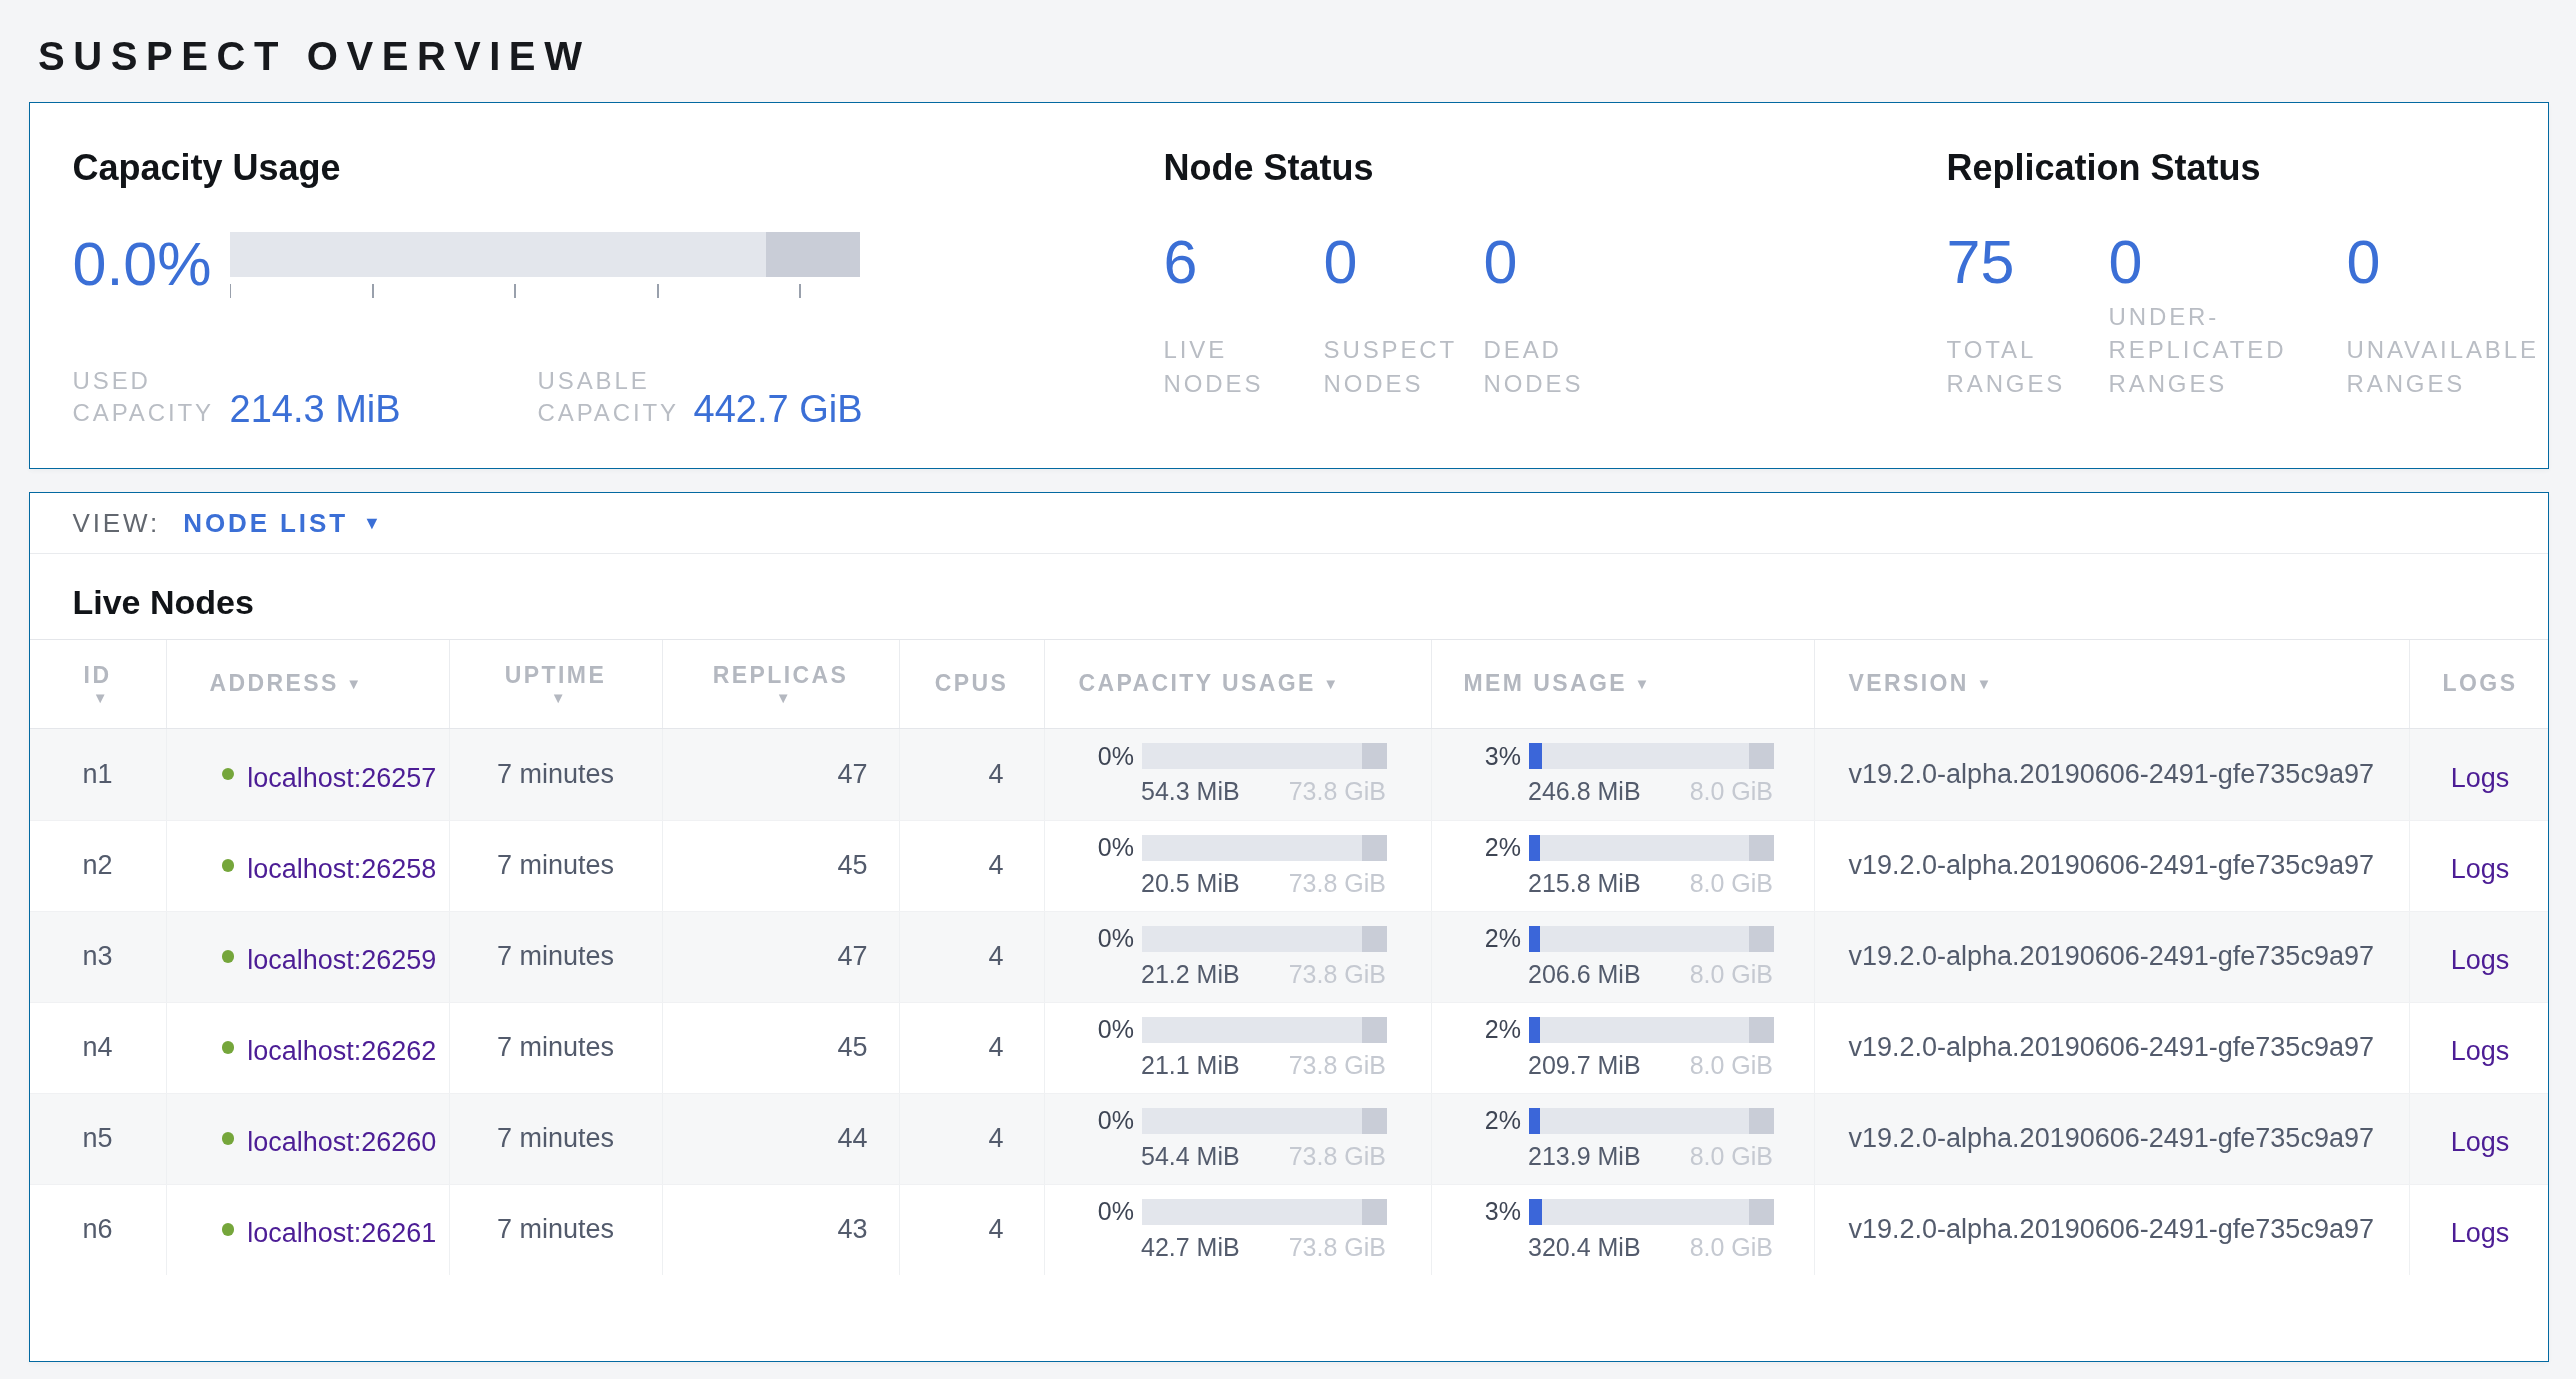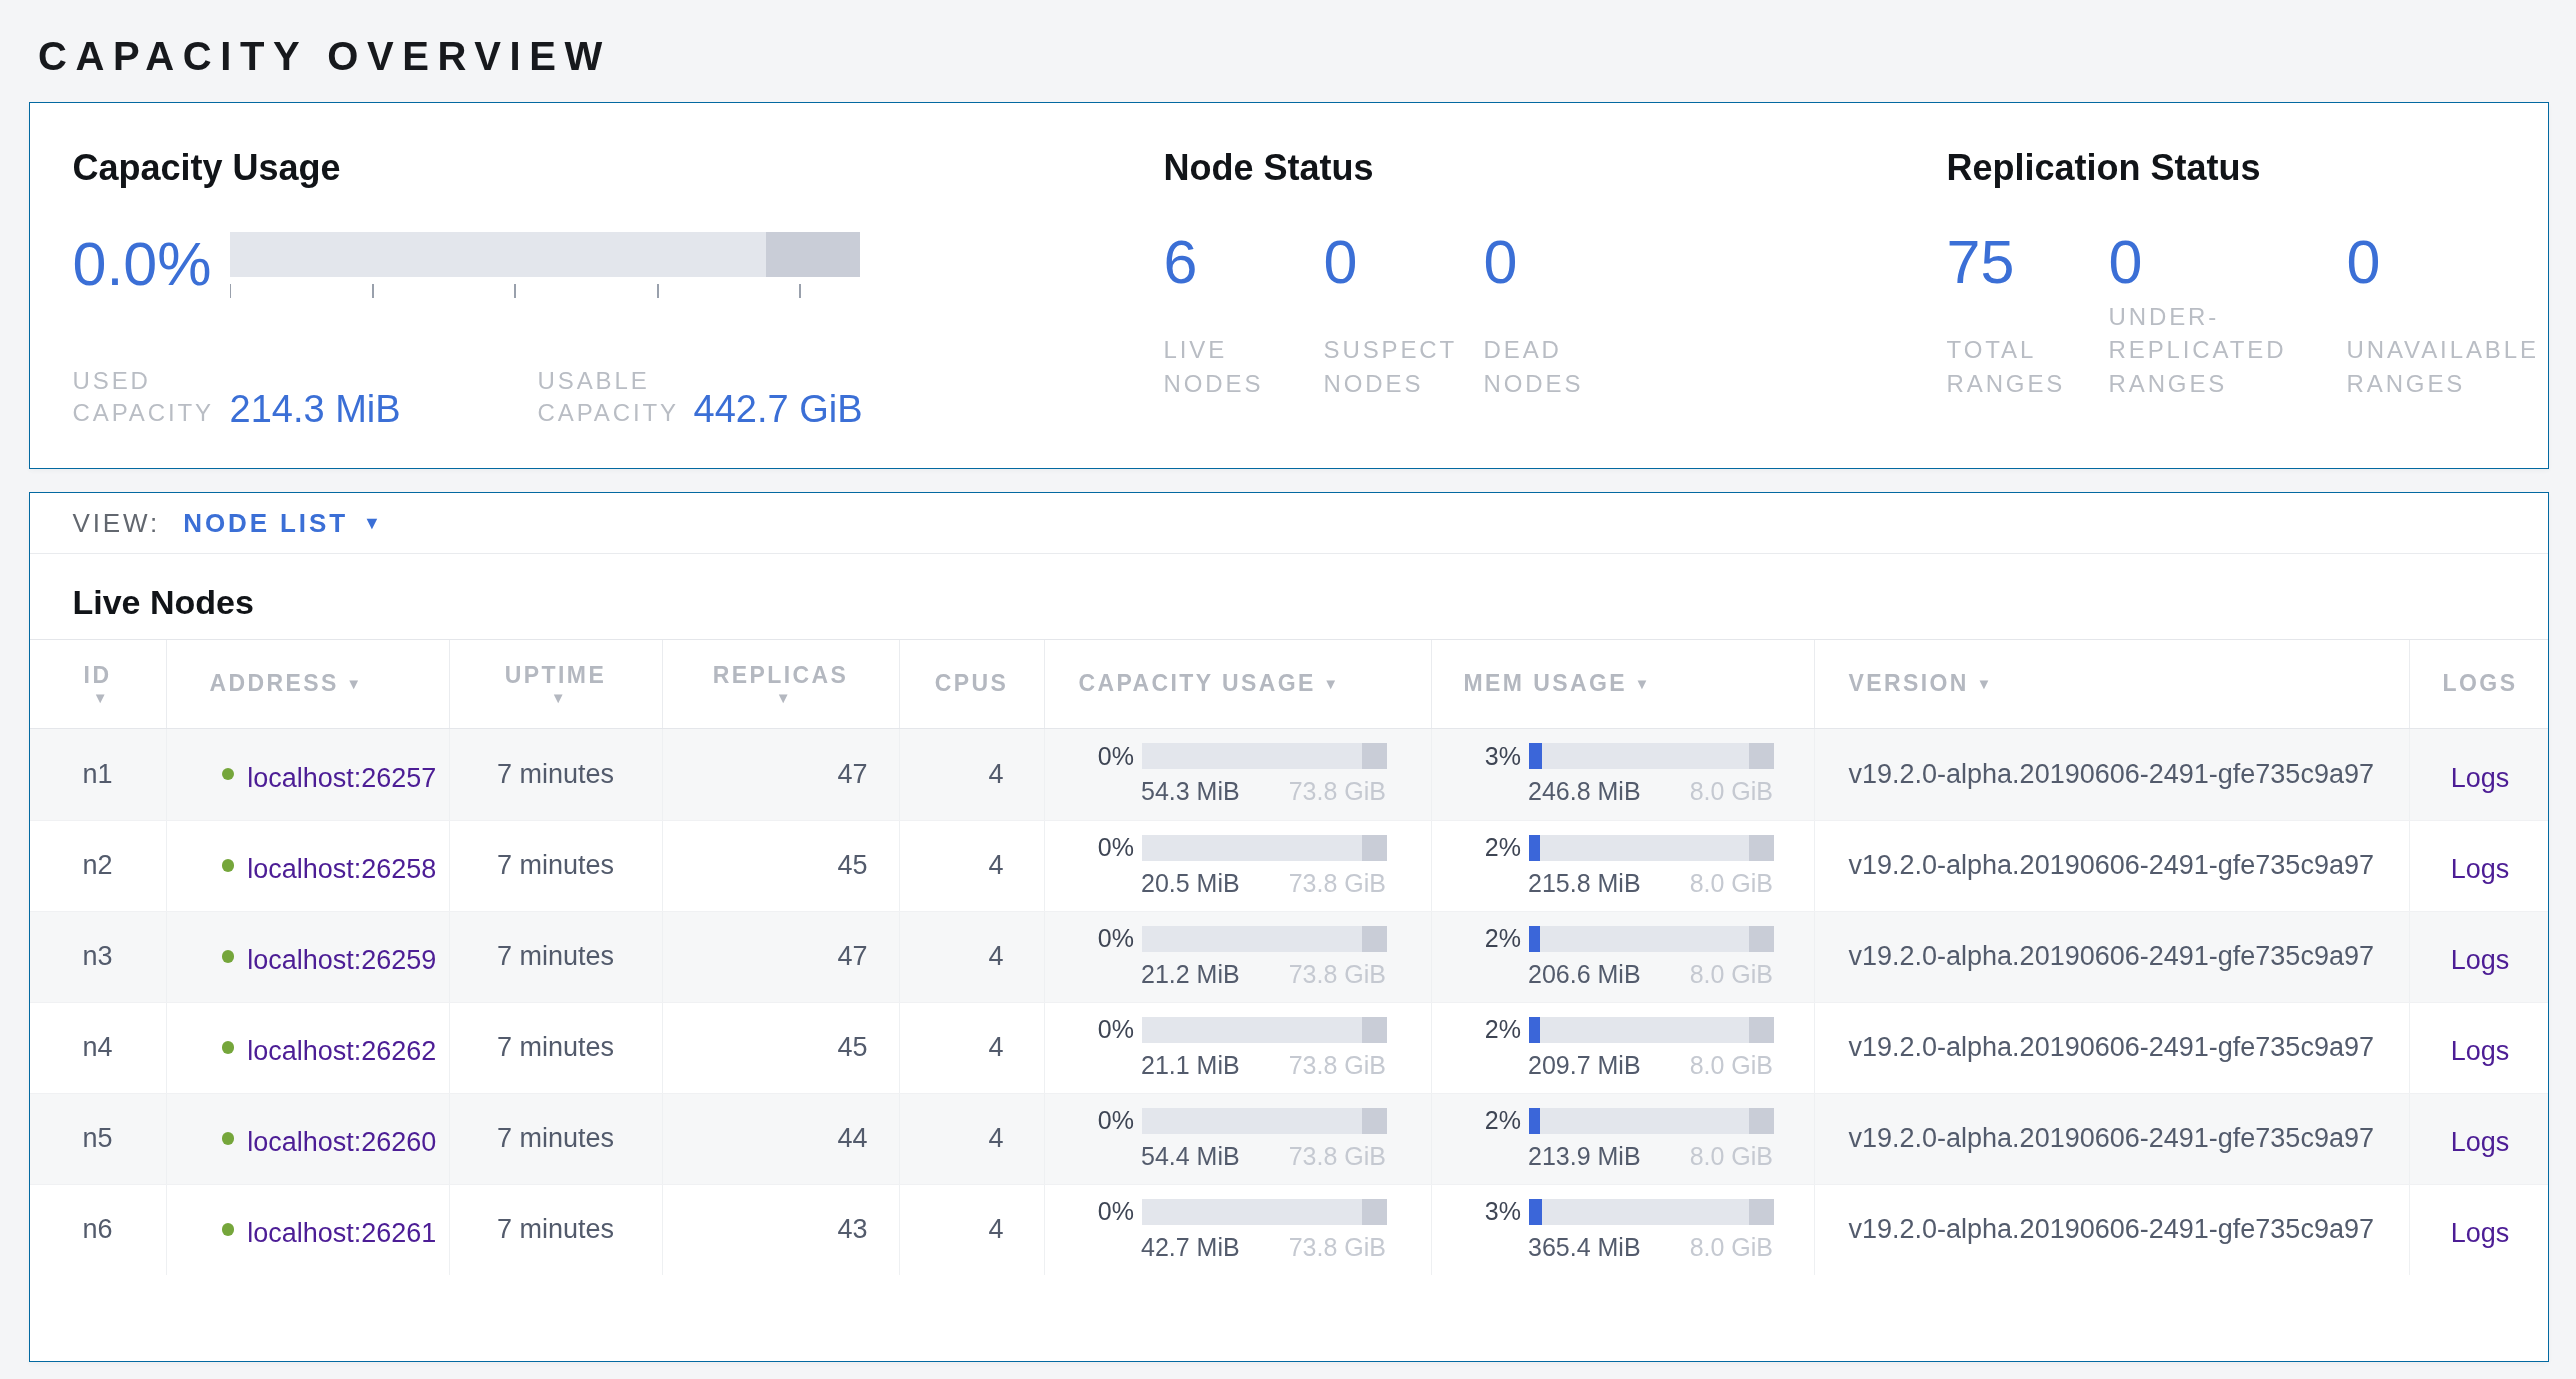--- a/index.html
+++ b/index.html
@@ -142,21 +142,21 @@
   .meter-vals {
     display: flex; justify-content: space-between;
     width: 245px; margin-left: 68px; margin-top: 6.7px; font-size: 25px;
   }
   .m-used { color: #535b6c; }
   .m-total { color: #c5c9d1; }
 </style>
 </head>
 <body>
 
-<div class="page-title">CAPACITY OVERVIEW</div>
+<div class="page-title">SUSPECT OVERVIEW</div>
 
 <div class="card summary-card">
 
   <div class="sec-capacity">
     <div class="section-title">Capacity Usage</div>
     <div class="gauge-row">
       <div class="cap-pct">0.0%</div>
       <div class="gauge">
         <div class="gauge-track">
           <div class="gauge-fill" style="width: 0px;"></div>
@@ -526,21 +526,21 @@
     <div class="cell c-left30">
       <div class="meter">
         <div class="meter-top">
           <span class="m-pct">3%</span>
           <div class="m-bar">
             <div class="m-fill" style="width: 5.5%;"></div>
             <div class="m-dark"></div>
           </div>
         </div>
         <div class="meter-vals">
-          <span class="m-used">365.4 MiB</span>
+          <span class="m-used">320.4 MiB</span>
           <span class="m-total">8.0 GiB</span>
         </div>
       </div>
     </div>
     <div class="cell c-left36">v19.2.0-alpha.20190606-2491-gfe735c9a97</div>
     <div class="cell c-center">
       <a class="link">Logs</a>
     </div>
   </div>
     </div>

